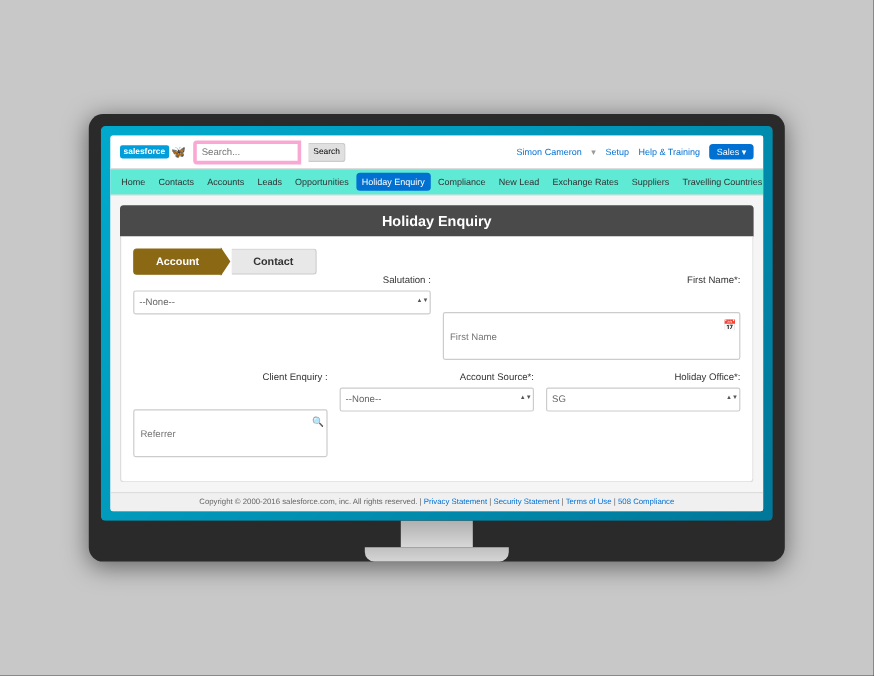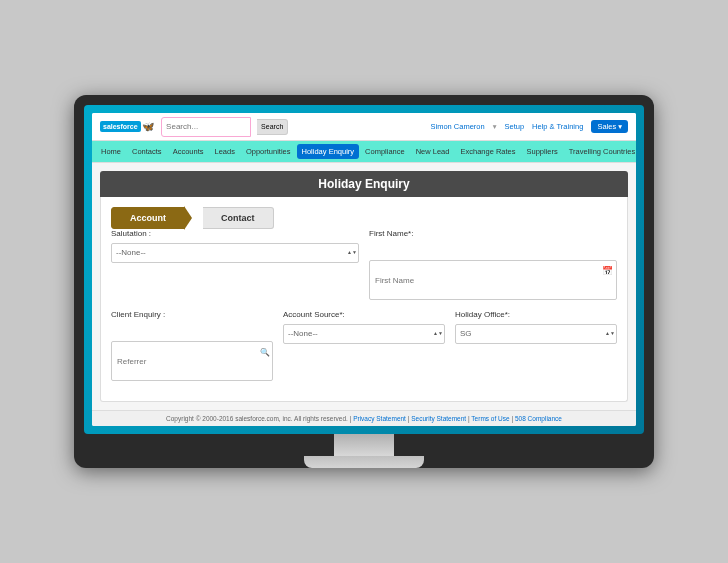--- a/index.html
+++ b/index.html
@@ -74,21 +74,21 @@
       padding: 2px 3px;
       border-radius: 2px;
       line-height: 1;
     }
 
     .sf-butterfly {
       font-size: 10px;
     }
 
     .sf-search-input {
-      border: 1px solid #f9a8d4;
+      border: 3px solid #f9a8d4;
       border-radius: 3px 0 0 3px;
       font-size: 8px;
       padding: 2px 4px;
       width: 90px;
       height: 20px;
       outline: none;
     }
 
     .sf-search-btn {
       background: #e0e0e0;
@@ -177,21 +177,21 @@
       background: #fff;
       border: 1px solid #ddd;
       border-top: none;
       padding: 10px;
       border-radius: 0 0 3px 3px;
     }
 
     
     .tab-bar {
       display: flex;
-      gap: 18px;
+      gap: 8px;
     }
 
     .tab-item {
       padding: 5px 18px;
       font-size: 9px;
       font-weight: bold;
       cursor: pointer;
       border: 1px solid #ccc;
       background: #e8e8e8;
       color: #333;
@@ -239,20 +239,21 @@
     .form-group {
       flex: 1;
       display: flex;
       flex-direction: column;
       gap: 3px;
     }
 
     .form-label {
       font-size: 8px;
       color: #333;
+      text-align: right;
     }
 
     .form-input {
       border: 1px solid #ccc;
       border-radius: 2px;
       padding: 19px 5px;
       font-size: 8px;
       color: #666;
       height: 20px;
       outline: none;

